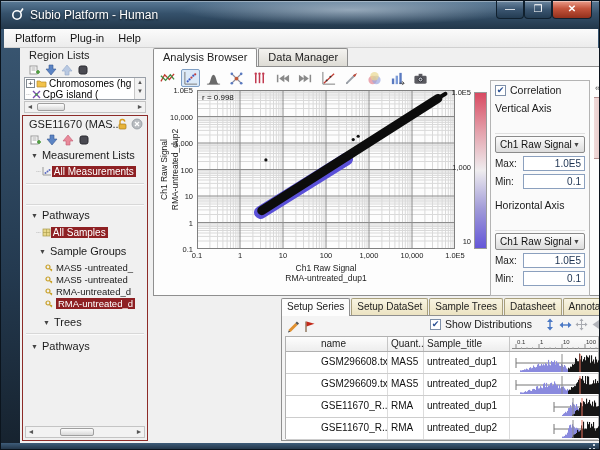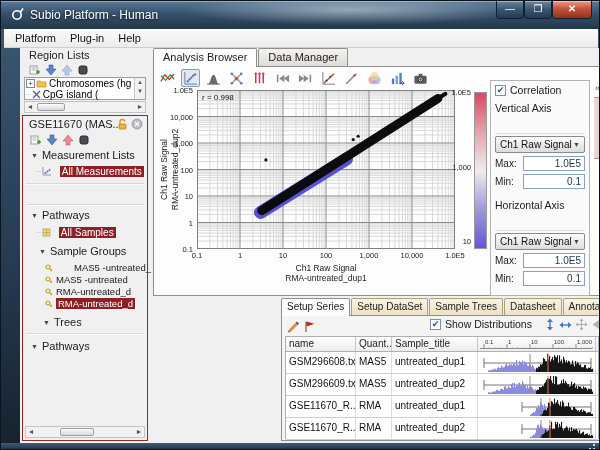--- a/index.html
+++ b/index.html
@@ -41,21 +41,21 @@
   .vsb { position:absolute; right:0; top:0; width:11px; height:21px; background:#f2f2f2; border-left:1px solid #c8c8c8; font-size:6px; color:#555; text-align:center; line-height:9px; }
   .hscroll { position:absolute; left:2px; height:12px; background:#f2f2f2; border:1px solid #c4c4c4; font-size:7px; color:#555; }
   .hscroll .arr { position:absolute; top:1px; width:10px; text-align:center; }
   .hscroll .thumb { position:absolute; top:1px; left:12px; width:28px; height:8px; background:linear-gradient(180deg,#fdfdfd,#d8d8d8); border:1px solid #9f9f9f; border-radius:2px; }
   .dataset-panel { position:absolute; left:0; top:67px; width:126px; height:326px; border:1px solid #8d2b28; background:#f0f0f0; }
   .ds-header { position:absolute; left:6px; top:2px; font-size:11px; color:#222; white-space:nowrap; }
   .ds-icons { position:absolute; right:4px; top:2px; display:flex; gap:3px; }
   .dataset-panel .mini-toolbar { position:absolute; left:6px; top:17px; }
   .tree-sec { position:absolute; left:0; width:124px; font-size:11px; color:#1a1a1a; display:flex; align-items:center; white-space:nowrap; }
   .tri { font-size:7px; color:#444; margin-right:4px; }
-  .sel { background:#8e2023; color:#fff; padding:0 2px;margin-left:8px; }
+  .sel { background:#8e2023; color:#fff; padding:0 2px; }
   .leaf { font-size:10px; }
   .grp-item { position:absolute; left:0; width:124px; font-size:9.5px; display:flex; align-items:center; white-space:nowrap; color:#1a1a1a; }
   .divider { position:absolute; left:3px; width:118px; height:2px; border-top:1px solid #d8d8d8; border-bottom:1px solid #fbfbfb; }
   .tree-dots { color:#b0b0b0; font-size:8px; margin:0 1px; }
 
   
   .main { position:absolute; left:128px; top:0; width:466px; height:393px; }
   .main-tabs { position:absolute; left:5px; top:0; height:18px; display:flex; }
   .mtab { font-size:11px; padding:2px 9px 0 9px; height:18px; border:1px solid #8f8f8f; border-bottom:none; background:linear-gradient(180deg,#f4f3f0,#dedcd5); margin-right:1px; border-radius:2px 2px 0 0; color:#222; }
   .mtab.active { background:#fdfdfd; position:relative; z-index:3; height:19px; }
@@ -99,21 +99,21 @@
   .btool { position:absolute; left:3px; top:2px; width:450px; height:16px; display:flex; align-items:center; }
   .sd-row { position:absolute; left:148px; top:2px; display:flex; align-items:center; gap:4px; font-size:10.5px; color:#1a1a1a; }
   .arrow-btns { position:absolute; left:262px; top:2px; display:flex; gap:3px; align-items:center; }
   .norm-label { position:absolute; left:324px; top:3px; font-size:10.5px; color:#1a1a1a; }
 
   .stable { position:absolute; left:3px; top:20px; width:314px; height:103px; background:#fff; border:1px solid #b0b0b0; font-size:10px; }
   .th { display:flex; height:15px; background:linear-gradient(180deg,#fdfdfd,#ededed); border-bottom:1px solid #b0b0b0; }
   .th > div { border-right:1px solid #c6c6c6; padding:1px 3px; color:#222; overflow:hidden; white-space:nowrap; }
   .tr { display:flex; height:22px; border-bottom:1px solid #cdcdcd; background:#fff; }
   .tr > div { border-right:1px solid #dcdcdc; padding:4px 3px 0 3px; overflow:hidden; white-space:nowrap; color:#111; }
-  .c-name { width:70px; flex:none; } .c-q { width:36px; flex:none; } .c-s { width:86px; flex:none; } .c-d { width:118px; flex:none; padding:0 !important; }
+  .c-name { width:70px; flex:none;margin-left:32px; } .c-q { width:36px; flex:none; } .c-s { width:86px; flex:none; } .c-d { width:118px; flex:none; padding:0 !important; }
 
   .norm-panel { position:absolute; left:321px; top:18px; width:120px; height:125px; }
   .norm-dd { position:absolute; left:1px; top:0; width:117px; }
   .steps { position:absolute; left:1px; top:20px; width:117px; }
   .step { height:14px; border:1px solid #9a9a9a; margin-top:-1px; background:linear-gradient(180deg,#fbfbfb,#e6e6e6); font-size:9.5px; display:flex; align-items:center; padding:0 3px; color:#1a1a1a; white-space:nowrap; overflow:hidden; }
   .step .sarr { font-size:7px; color:#444; margin-right:3px; }
   .step.first { justify-content:center; }
   .step.hl { border:1px solid #8d2b28; position:relative; z-index:2; }
 
   
@@ -276,21 +276,21 @@
         <div class="tree-sec" style="top:129px; left:16px;">
           <span class="tri">▼</span>
           <span>Sample Groups</span>
         </div>
 
         <div class="grp-item" style="top:146px; left:22px;">
           <svg width="8" height="8" viewBox="0 0 8 8">
               <circle cx="3" cy="3" r="2" fill="none" stroke="#c8a028" stroke-width="1.2"></circle>
               <path d="M4.5,4.5 L7,7 M6,5.2 l1,1" stroke="#c8a028" stroke-width="1.1"></path>
             </svg>
-          <span style="margin-left:21px;">MAS5 -untreated_</span>
+          <span style="margin-left:3px;">MAS5 -untreated_</span>
         </div>
         <div class="grp-item" style="top:158px; left:22px;">
           <svg width="8" height="8" viewBox="0 0 8 8">
               <circle cx="3" cy="3" r="2" fill="none" stroke="#c8a028" stroke-width="1.2"></circle>
               <path d="M4.5,4.5 L7,7 M6,5.2 l1,1" stroke="#c8a028" stroke-width="1.1"></path>
             </svg>
           <span style="margin-left:3px;">MAS5 -untreated</span>
         </div>
         <div class="grp-item" style="top:170px; left:22px;">
           <svg width="8" height="8" viewBox="0 0 8 8">

